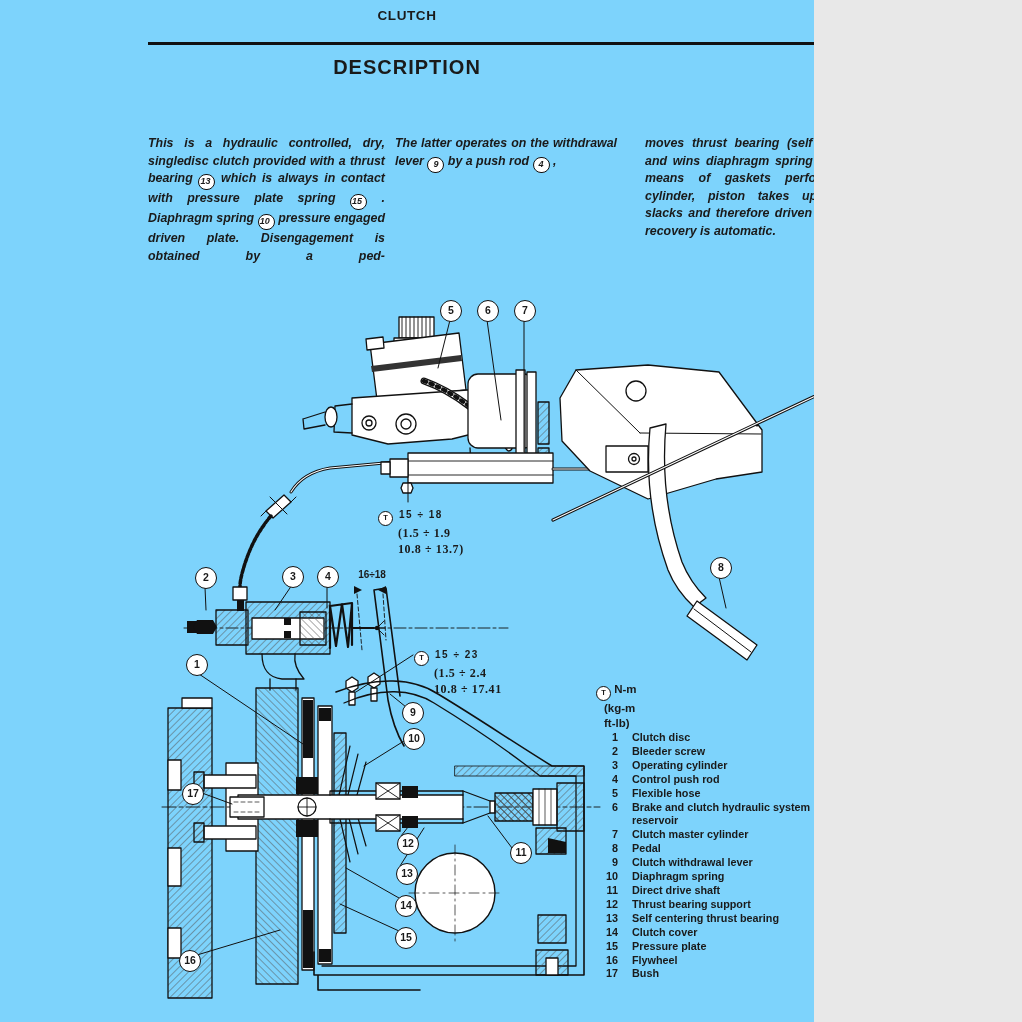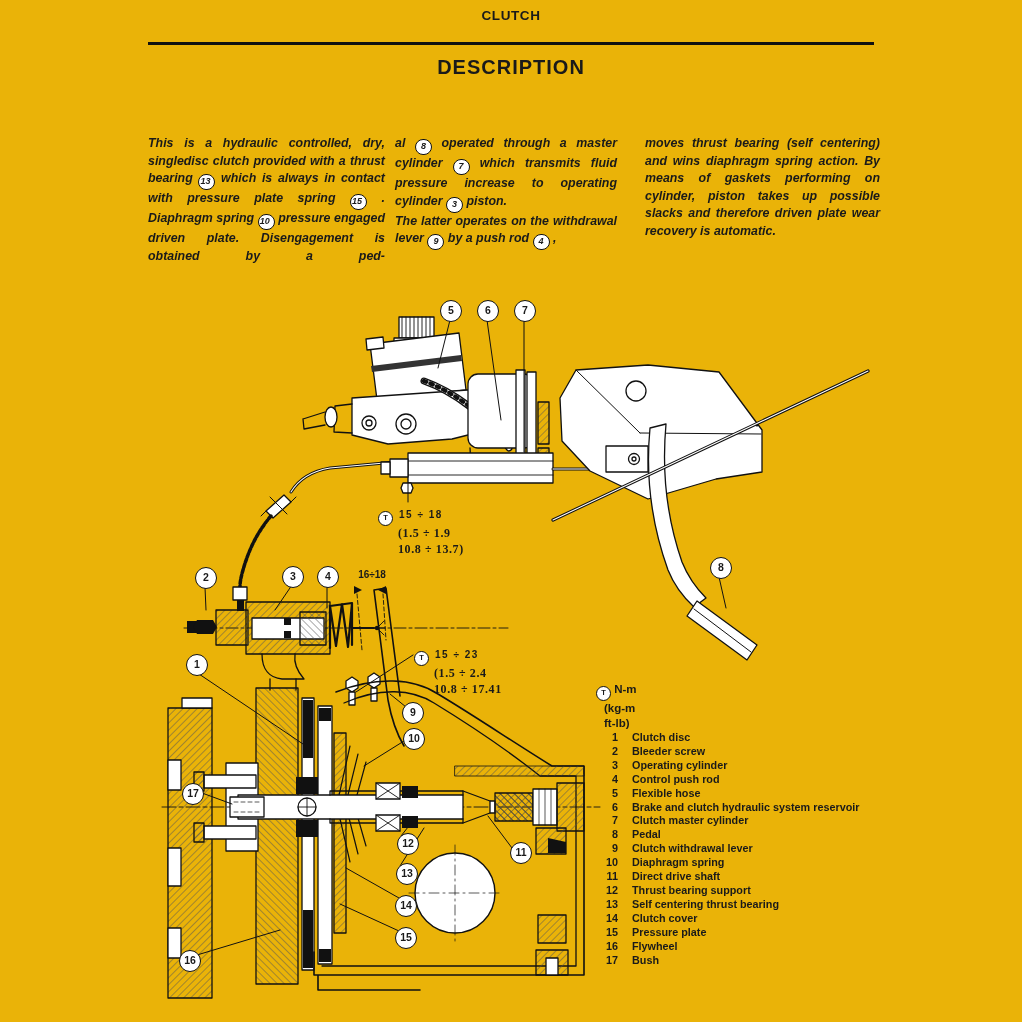--- a/index.html
+++ b/index.html
@@ -1,16 +1,16 @@
 <!DOCTYPE html>
 <html><head>
 <meta charset="utf-8">
 <style>
   html,body{margin:0;padding:0;background:#e8e8e8;}
-  .page{position:relative;width:1022px;height:1022px;background:#eab308;overflow:hidden;
+  .page{position:relative;width:814px;height:1022px;background:#7dd3fc;overflow:hidden;
         font-family:"Liberation Sans",sans-serif;color:#1a1a1a;}
   .hdr{position:absolute;top:8px;left:0;width:100%;text-align:center;
        font-size:13.5px;font-weight:bold;letter-spacing:.6px;}
   .rule{position:absolute;top:42px;left:148px;width:726px;height:3px;background:#111;}
   .title{position:absolute;top:56px;left:0;width:100%;text-align:center;
          font-size:20px;font-weight:bold;letter-spacing:1px;}
   .cols{position:absolute;top:135px;left:148px;width:736px;display:flex;}
   .col{font-size:12.4px;font-weight:bold;line-height:17.6px;text-align:justify;}
   .col p{margin:0;font-style:italic;}
   .col1{width:237px;margin-right:10px;text-align-last:justify;}
@@ -47,21 +47,20 @@
 
   <div class="hdr">CLUTCH</div>
   <div class="rule"></div>
   <div class="title">DESCRIPTION</div>
 
   <div class="cols">
     <div class="col col1">
         <p>This is a hydraulic controlled, dry, singledisc clutch provided with a thrust bearing <span class="cnum">13</span> which is always in contact with pressure plate spring <span class="cnum">15</span> . Diaphragm spring <span class="cnum">10</span> pressure engaged driven plate. Disengagement is obtained by a ped-</p>
       </div>
     <div class="col col2">
-      <p>al <span class="cnum">8</span> operated through a master cylinder <span class="cnum">7</span> which transmits fluid pressure increase to operating cylinder <span class="cnum">3</span> piston.</p>
       <p>The latter operates on the withdrawal lever <span class="cnum">9</span> by a push rod <span class="cnum">4</span> ,</p>
     </div>
     <div class="col col3">
         <p>moves thrust bearing (self centering) and wins diaphragm spring action. By means of gaskets performing on cylinder, piston takes up possible slacks and therefore driven plate wear recovery is automatic.</p>
       </div>
   </div>
 
   <svg class="fig" width="1022" height="1022" viewBox="0 0 1022 1022">
     <defs>
       <pattern id="h1" width="5" height="5" patternUnits="userSpaceOnUse" patternTransform="rotate(45)">

